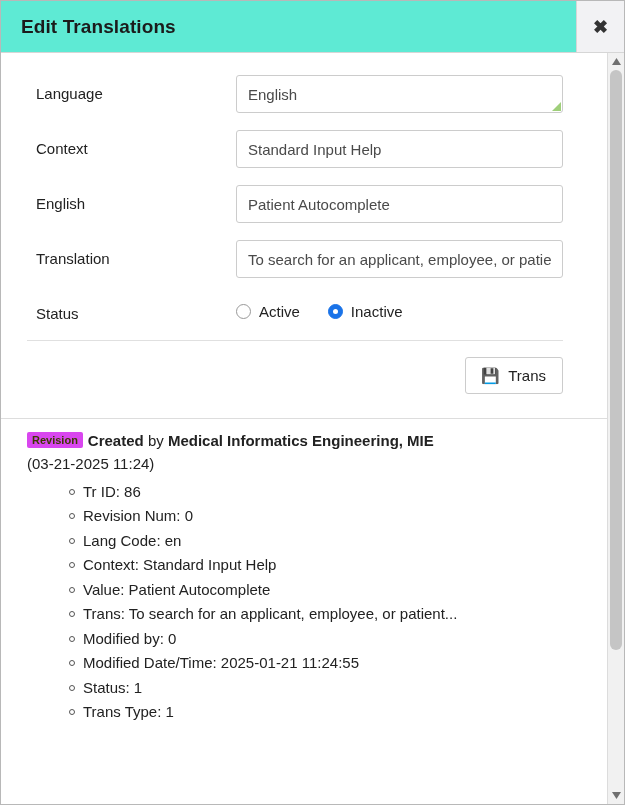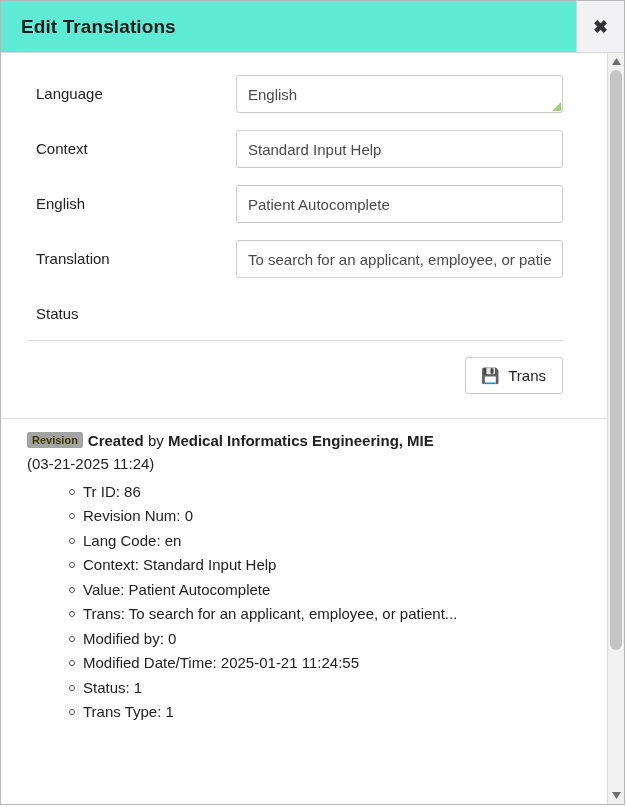--- a/index.html
+++ b/index.html
@@ -259,21 +259,21 @@
     cursor: pointer;
     font-family: "Liberation Sans", sans-serif;
   }
 
   .entry {
     padding: 10px 26px 0 26px;
     font-size: 15px;
     line-height: 1.55;
   }
   .badge {
-    background: #a3a3a3;
+    background: #d946ef;
     color: #3b3b00;
     font-size: 11px;
     font-weight: bold;
     padding: 2px 5px;
     border-radius: 2px;
     margin-right: 5px;
     vertical-align: 2px;
   }
   .entry-strong { font-weight: bold; }
   .entry-by { font-weight: normal; }
@@ -343,20 +343,32 @@
 
         <div class="row">
           <div class="label">Translation</div>
           <div class="field">
             <input class="input" type="text" value="To search for an applicant, employee, or patient..." style="">
           </div>
         </div>
 
         <div class="row">
           <div class="label">Status</div>
+          <div class="field">
+            <div class="radio-row">
+              <label class="radio-opt">
+                <span class="radio"></span>
+                <span>Active</span>
+              </label>
+              <label class="radio-opt">
+                <span class="radio checked"></span>
+                <span>Inactive</span>
+              </label>
+            </div>
+          </div>
         </div>
 
       </div>
 
       <div class="divider"></div>
 
       <div class="save-row">
         <button class="btn">
           <span class="save-icon">💾</span>
           <span>Trans</span>

